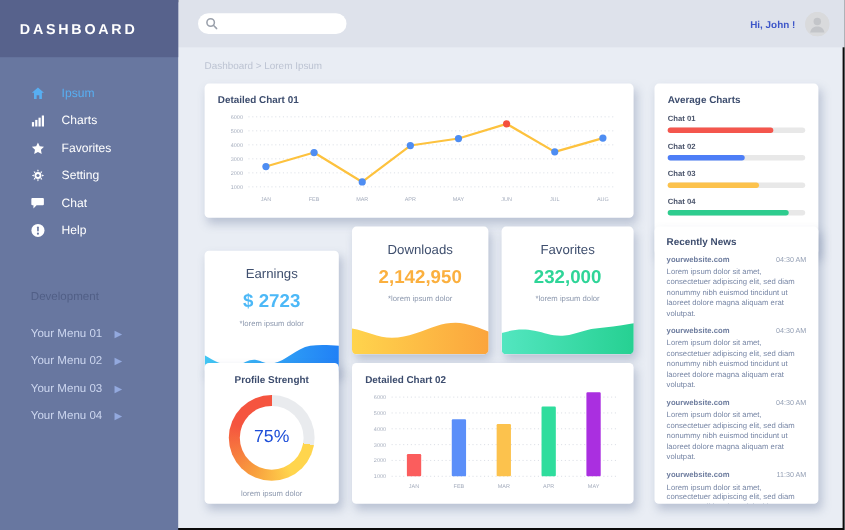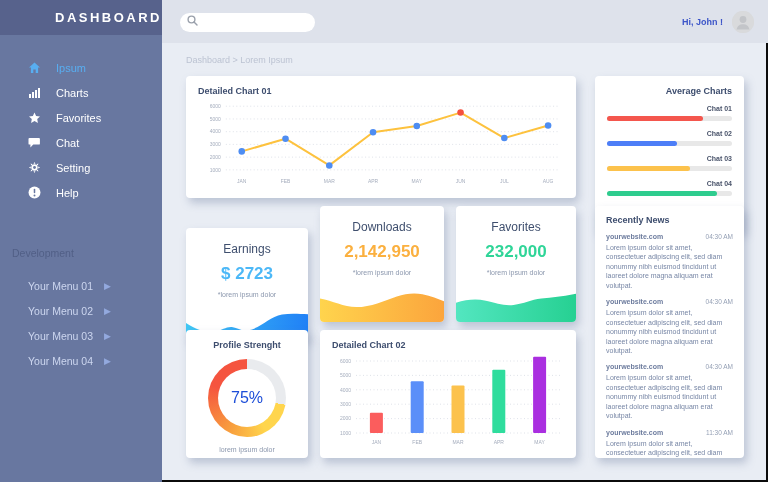--- a/index.html
+++ b/index.html
@@ -2,29 +2,29 @@
 <html><head>
 <meta charset="utf-8">
 <style>
   * { margin:0; padding:0; box-sizing:border-box; }
   html,body { width:768px; height:482px; }
   body { font-family:"Liberation Sans", sans-serif; background:#e9edf4; overflow:hidden; }
   .page { position:relative; width:768px; height:482px; background:#e9edf4; box-shadow: inset 0 0 0 2px #0b0b0b; }
 
   
   .sidebar { position:absolute; left:0; top:0; width:162px; height:482px; background:#6877a0; z-index:3; }
-  .sidebar-header { height:35px; background:#57628c; display:flex; align-items:center; padding-left:30px;justify-content:flex-end; }
+  .sidebar-header { height:52px; background:#57628c; display:flex; align-items:center; padding-left:18px; }
   .sidebar-header .brand { color:#fff; font-size:13px; font-weight:bold; letter-spacing:2.5px; }
   .menu { margin-top:20px; }
   .menu-item { display:flex; align-items:center; padding:6.5px 0 6.5px 28px; cursor:pointer; }
   .menu-item .mi-icon { width:14px; height:12px; margin-right:14px; display:flex; align-items:center; }
   .menu-item .mi-label { color:#fff; font-size:11px; }
   .menu-item.active .mi-label { color:#58aef1; }
   .dev-section { margin-top:42px; }
-  .dev-title { padding-left:12px; font-size:10.5px; color:#515f86; margin-bottom:14px; }
+  .dev-title { padding-left:28px; font-size:10.5px; color:#515f86; margin-bottom:14px; }
   .dev-item { display:flex; align-items:center; padding:6.5px 0 6.5px 28px; cursor:pointer; }
   .dev-item .dv-label { color:#ccd6ef; font-size:10.5px; width:76px; }
   .dev-item .dv-arrow { font-size:9px; color:#93a9de; }
   .dev-item:first-of-type .dv-arrow { color:#ffffff; font-size:10px; }
 
   
   .topbar { position:absolute; left:162px; top:0; width:606px; height:43px; background:#dee2eb; display:flex; align-items:center; z-index:2; }
   .search-wrap { position:relative; margin-left:18px; }
   .search-input { width:135px; height:19px; border:none; border-radius:10px; background:#fff; padding:0 8px 0 24px; font-size:9px; color:#666; outline:none; }
   .search-icon { position:absolute; left:7px; top:4px; width:11px; height:11px; }
@@ -32,21 +32,21 @@
   .greeting { font-size:9px; font-weight:bold; color:#3c55c8; margin-right:9px; }
   .avatar { width:22px; height:22px; border-radius:50%; background:#d9dadc; display:flex; align-items:center; justify-content:center; cursor:pointer; }
 
   
   .content { position:absolute; left:162px; top:43px; width:606px; height:439px; }
   .breadcrumb { position:absolute; left:24px; top:12px; font-size:9px; color:#bcc3d2; }
   .card { position:absolute; background:#fff; border-radius:4px; box-shadow:3px 5px 9px rgba(110,125,160,0.38); overflow:hidden; }
   .card-title { font-size:9px; font-weight:bold; color:#3d4d6e; }
 
   .card-chart01 { left:24px; top:33px; width:390px; height:122px; padding:10px 12px 4px; }
-  .card-avg     { left:433px; top:33px; width:149px; height:156px; padding:10px 12px;text-align:right; }
+  .card-avg     { left:433px; top:33px; width:149px; height:156px; padding:10px 12px; }
   .card-earn    { left:24px;  top:163px; width:122px; height:112px;margin-top:22px; }
   .card-down    { left:158px; top:163px; width:124px; height:116px; }
   .card-fav     { left:294px; top:163px; width:120px; height:116px; }
   .card-news    { left:433px; top:163px; width:149px; height:252px; padding:9px 11px; }
   .card-profile { left:24px;  top:287px; width:122px; height:128px; padding:10px 8px; }
   .card-chart02 { left:158px; top:287px; width:256px; height:128px; padding:10px 12px 8px; }
 
   
   .avg-row { margin-top:9px; }
   .avg-label { font-size:7px; font-weight:bold; color:#4a546b; margin-bottom:4px; }
@@ -112,37 +112,37 @@
       <div class="menu-item">
         <span class="mi-icon">
           <svg width="13" height="12" viewBox="0 0 12 12">
               <path d="M6 0.5 L7.6 4 L11.5 4.5 L8.7 7.1 L9.4 11 L6 9.1 L2.6 11 L3.3 7.1 L0.5 4.5 L4.4 4 Z" fill="#fff"></path>
             </svg>
         </span>
         <span class="mi-label">Favorites</span>
       </div>
       <div class="menu-item">
         <span class="mi-icon">
-          <svg width="13" height="12" viewBox="0 0 12 12">
-              <path d="M1 1 H11 A1 1 0 0 1 12 2 V7 A1 1 0 0 1 11 8 H5 L2 11 V8 H1 A1 1 0 0 1 0 7 V2 A1 1 0 0 1 1 1 Z" fill="#fff" transform="scale(0.95)"></path>
-            </svg>
-        </span>
-        <span class="mi-label">Chat</span>
-      </div>
-      <div class="menu-item">
-        <span class="mi-icon">
           <svg width="13" height="13" viewBox="0 0 14 14">
               <g fill="#fff">
                 <path d="M7 1 L8 3 H6 Z M7 13 L6 11 H8 Z M1 7 L3 6 V8 Z M13 7 L11 8 V6 Z M2.8 2.8 L4.9 3.5 L3.5 4.9 Z M11.2 11.2 L9.1 10.5 L10.5 9.1 Z M11.2 2.8 L10.5 4.9 L9.1 3.5 Z M2.8 11.2 L3.5 9.1 L4.9 10.5 Z"></path>
                 <circle cx="7" cy="7" r="3.4"></circle>
               </g>
               <circle cx="7" cy="7" r="1.5" fill="#6877a0"></circle>
             </svg>
         </span>
         <span class="mi-label">Setting</span>
+      </div>
+      <div class="menu-item">
+        <span class="mi-icon">
+          <svg width="13" height="12" viewBox="0 0 12 12">
+              <path d="M1 1 H11 A1 1 0 0 1 12 2 V7 A1 1 0 0 1 11 8 H5 L2 11 V8 H1 A1 1 0 0 1 0 7 V2 A1 1 0 0 1 1 1 Z" fill="#fff" transform="scale(0.95)"></path>
+            </svg>
+        </span>
+        <span class="mi-label">Chat</span>
       </div>
       <div class="menu-item">
         <span class="mi-icon">
           <svg width="13" height="13" viewBox="0 0 12 12">
               <circle cx="6" cy="6" r="5.5" fill="#fff"></circle>
               <rect x="5.3" y="2.6" width="1.4" height="4.2" rx="0.7" fill="#6877a0"></rect>
               <circle cx="6" cy="8.7" r="0.9" fill="#6877a0"></circle>
             </svg>
         </span>
         <span class="mi-label">Help</span>

